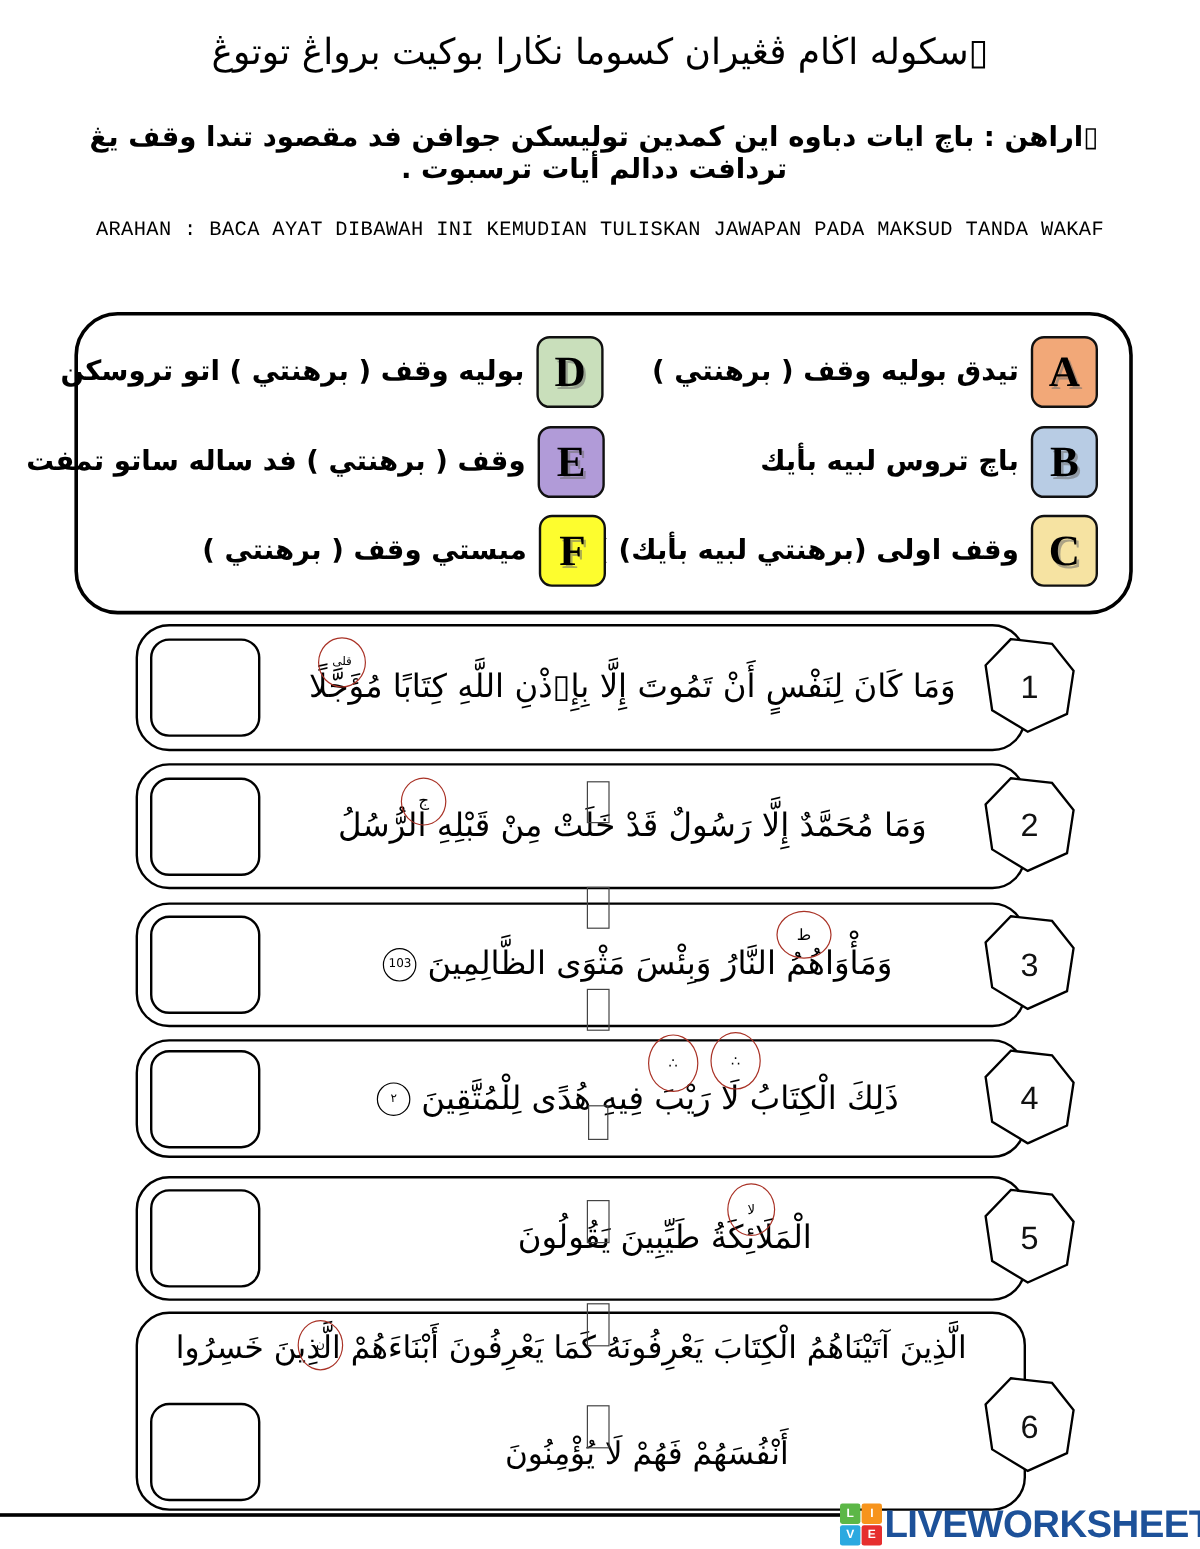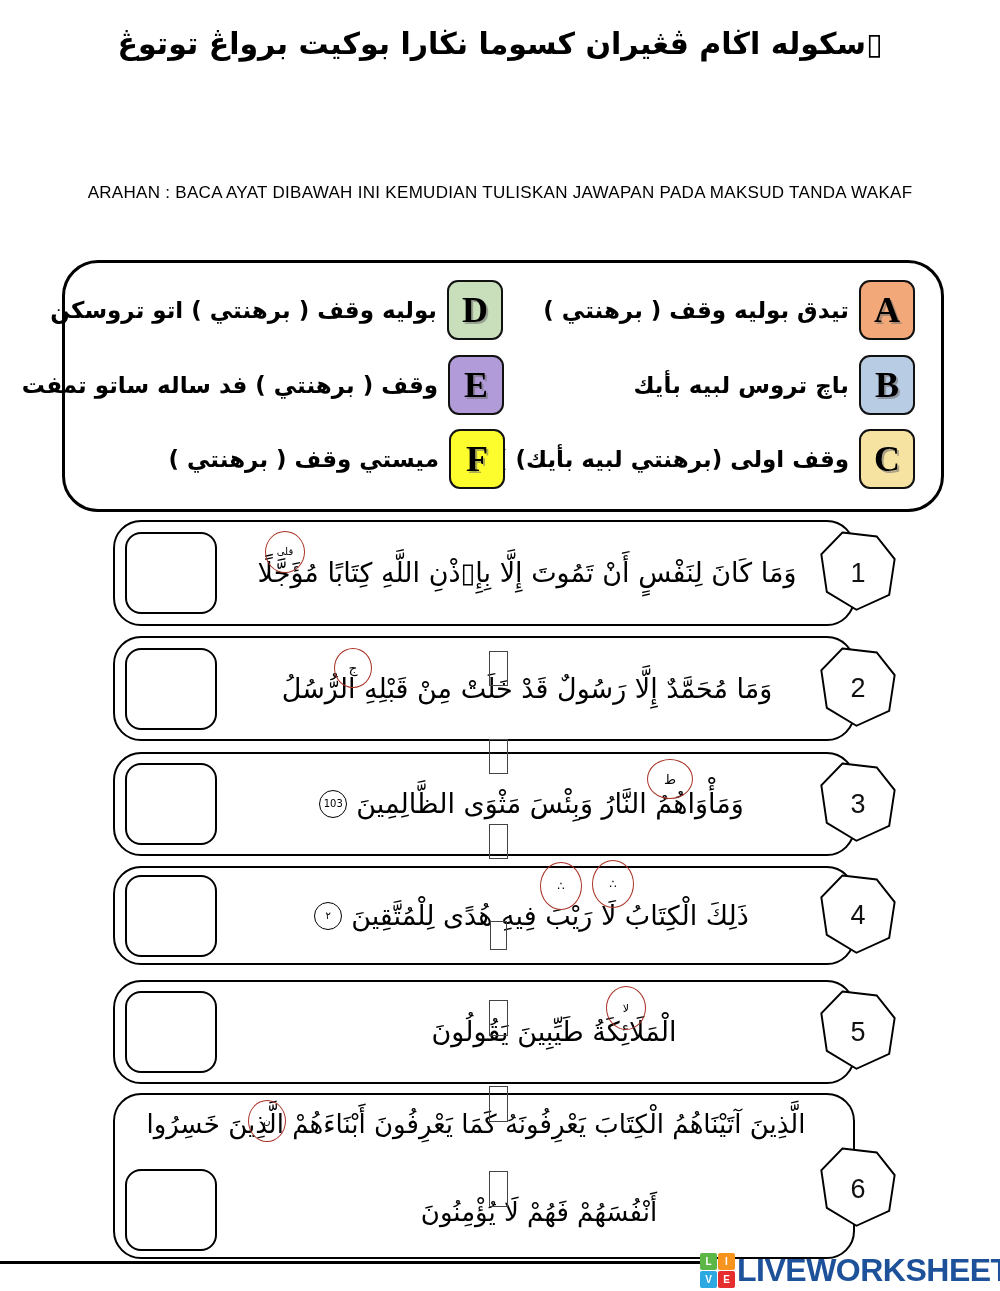--- a/index.html
+++ b/index.html
@@ -1,25 +1,25 @@
 <!DOCTYPE html>
 <html lang="ms"><head>
 <meta charset="utf-8">
 <style>
   html,body{margin:0;padding:0;background:#fff;}
   .page{position:relative;width:1000px;height:1291px;background:#fff;overflow:hidden;
         font-family:"DejaVu Sans",sans-serif;color:#000;}
 
   
   .jawi-title{position:absolute;left:0;right:0;top:26px;text-align:center;direction:rtl;
-      font-size:30px;font-weight:bold;}
+      font-size:30px;font-weight:normal;}
   .jawi-instruction{position:absolute;left:30px;right:40px;top:102px;text-align:center;direction:rtl;
       font-size:23px;font-weight:bold;}
   .latin-instruction{position:absolute;left:0;right:0;top:180px;text-align:center;
-      font-family:Liberation Sans, sans-serif;font-size:17px;line-height:1.5;letter-spacing:.3px;}
+      font-family:Liberation Mono, monospace;font-size:17px;line-height:1.5;letter-spacing:.3px;}
 
   
   .key-box{position:absolute;left:62px;top:260px;width:876px;height:246px;
       border:3px solid #000;border-radius:36px;}
   .opt{position:absolute;display:flex;flex-direction:row;direction:rtl;align-items:center;gap:10px;}
   .opt-badge{width:52px;height:56px;border:2.5px solid #111;border-radius:11px;flex:0 0 auto;
       display:flex;align-items:center;justify-content:center;
       font-family:"Liberation Serif",serif;font-size:36px;font-weight:bold;color:#000;
       text-shadow:2px 2px 0 rgba(110,110,110,.55);}
   .opt-text{white-space:nowrap;direction:rtl;font-size:23px;font-weight:bold;}
@@ -76,20 +76,21 @@
   .logo-sq{display:flex;align-items:center;justify-content:center;border-radius:2px;
       color:#fff;font-family:"Liberation Sans",sans-serif;font-size:10px;font-weight:bold;}
   .logo-text{font-family:"Liberation Sans",sans-serif;font-size:32px;font-weight:bold;letter-spacing:-.5px;}
 </style>
 </head>
 <body>
 
 <div class="page">
 
   <div class="jawi-title">▯سكوله اڬام ڤڠيران كسوما نڬارا بوكيت برواڠ توتوڠ</div>
+  <div class="jawi-instruction">▯اراهن : باچ ايات دباوه اين كمدين توليسكن جوافن فد مقصود تندا وقف يڠ تردافت ددالم أيات ترسبوت .</div>
   <div class="latin-instruction">
     <div>ARAHAN : BACA AYAT DIBAWAH INI KEMUDIAN TULISKAN JAWAPAN PADA MAKSUD TANDA WAKAF</div>
   </div>
 
   <div class="key-box">
     <div class="opt opt-a">
       <div class="opt-badge" style="background-color: rgb(242, 168, 120);">A</div>
       <div class="opt-text">تيدق بوليه وقف ( برهنتي )</div>
     </div>
     <div class="opt opt-b">

